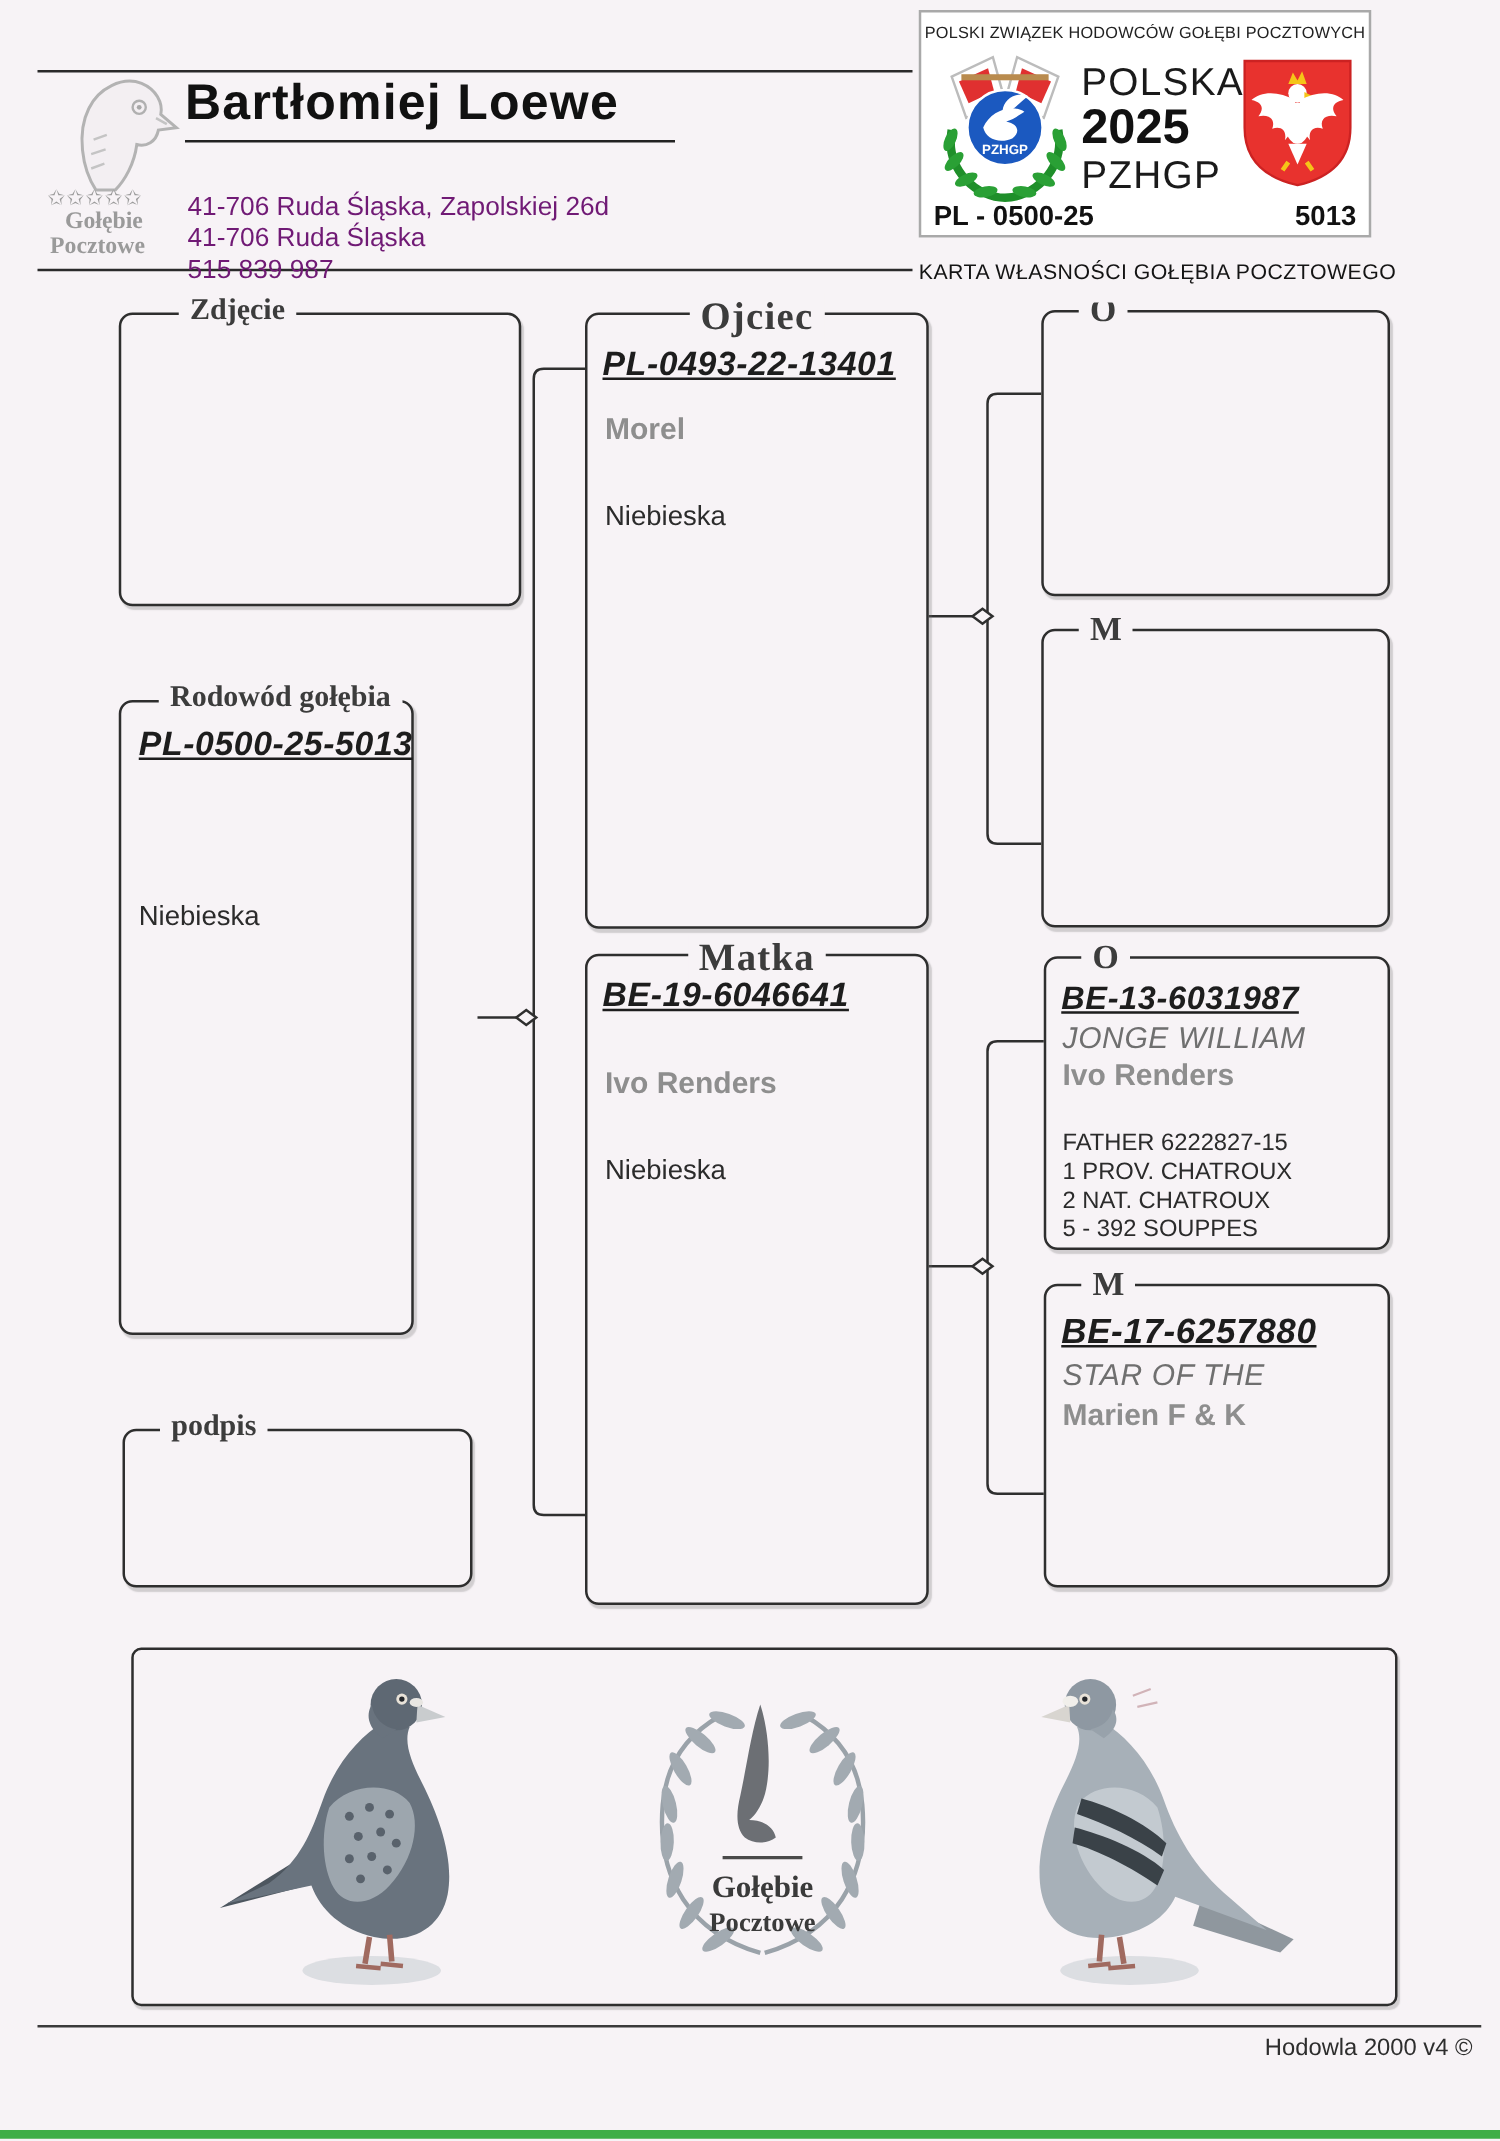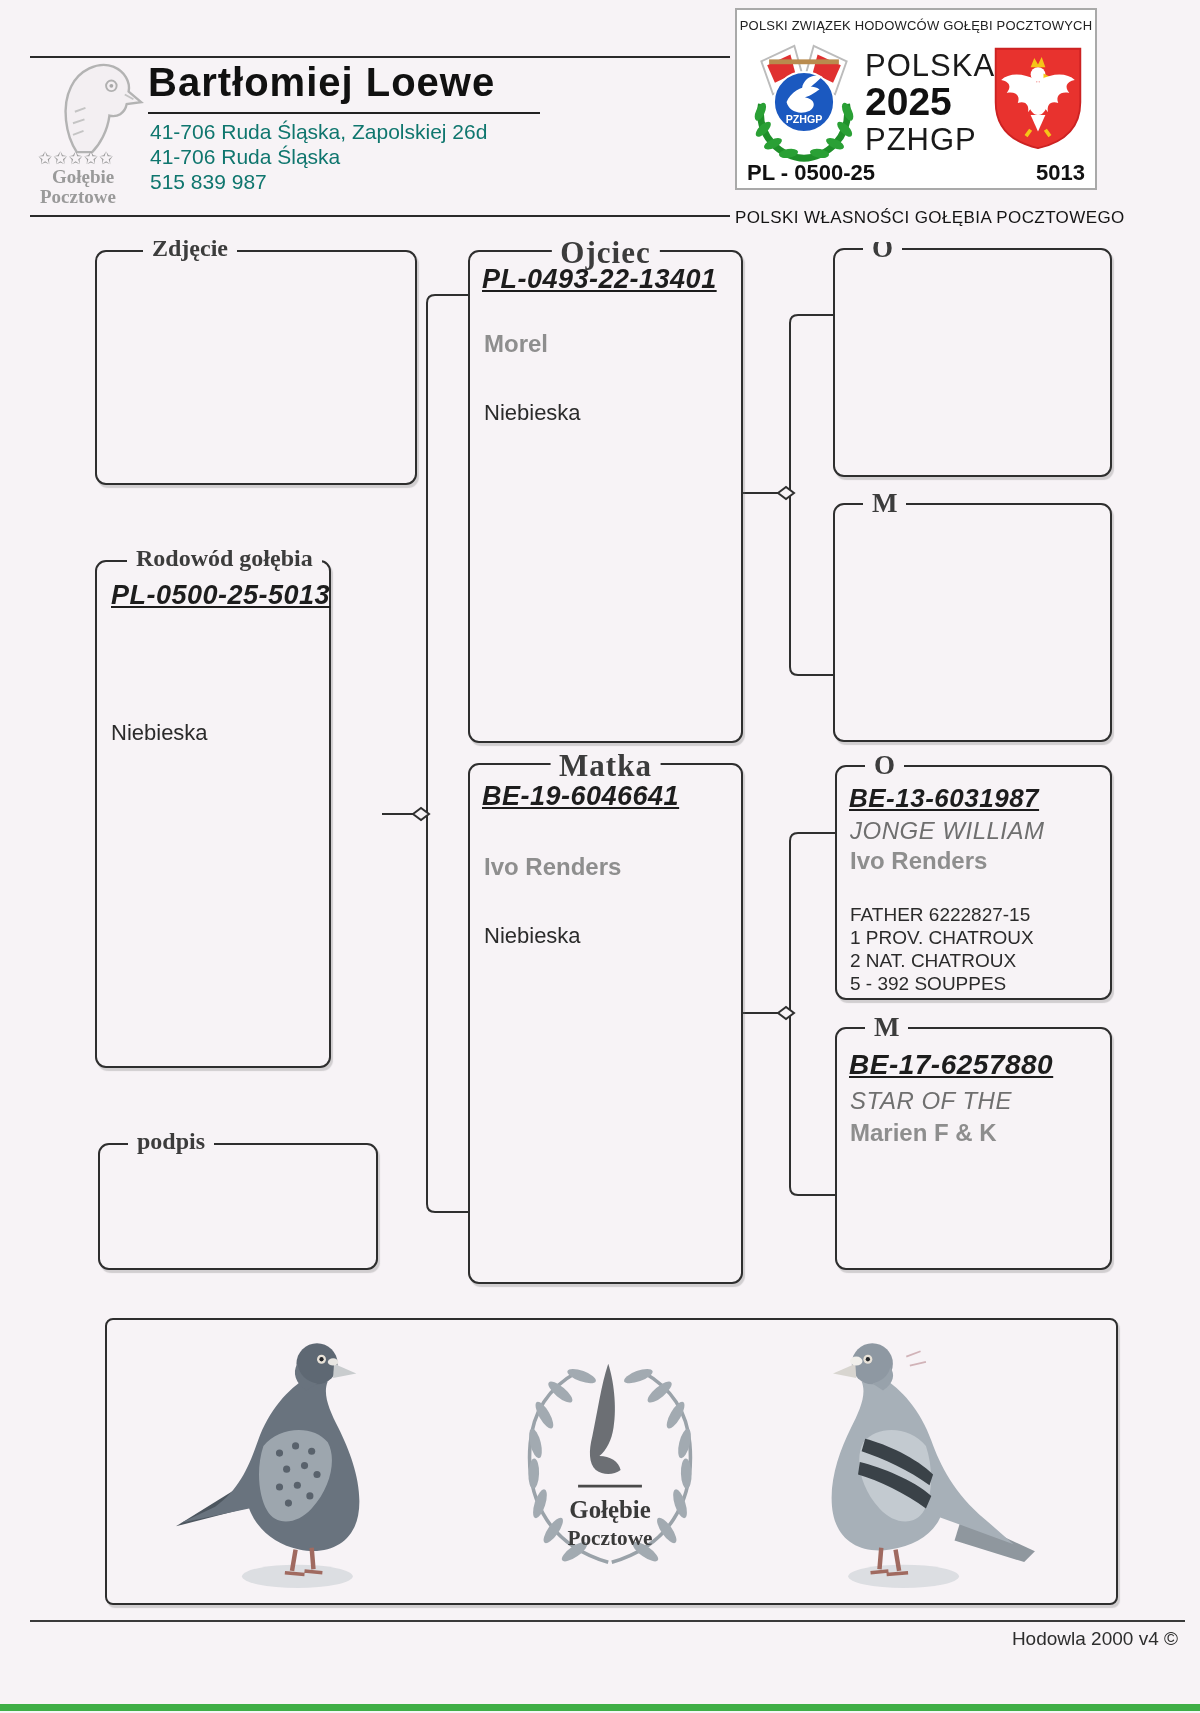--- a/index.html
+++ b/index.html
@@ -2,21 +2,21 @@
 <html><head>
 <meta charset="utf-8">
 <style>
   html,body{margin:0;padding:0;}
   body{width:1200px;height:1713px;background:#f7f3f6;font-family:"Liberation Sans",sans-serif;color:#1c1c1c;position:relative;overflow:hidden;}
   .abs{position:absolute;}
   
   .hrule{position:absolute;height:2px;background:#2a2a2a;}
   .breeder-name{position:absolute;left:148px;top:60px;font-size:40px;font-weight:700;letter-spacing:1px;color:#111;}
   .name-underline{position:absolute;left:148px;top:112px;width:392px;height:2px;background:#222;}
-  .addr{position:absolute;left:150px;font-size:21px;color:#0f766e;}
+  .addr{position:absolute;left:150px;font-size:21px;color:#701a75;margin-top:34px;}
   .logo-txt{position:absolute;font-family:"Liberation Serif",serif;font-weight:700;color:#9a9a9a;font-size:19px;}
   .logo-stars{position:absolute;left:38px;top:148px;font-size:17px;color:#9a9a9a;letter-spacing:1px;}
   
   .stamp{position:absolute;left:735px;top:8px;width:362px;height:182px;background:#ffffff;border:2px solid #a9a9a9;box-sizing:border-box;z-index:6;}
   .stamp-assoc{position:absolute;left:0;top:8px;width:100%;text-align:center;font-size:13px;color:#222;letter-spacing:.2px;}
   .stamp-country{position:absolute;left:128px;top:38px;font-size:31px;color:#1a1a1a;letter-spacing:1px;}
   .stamp-year{position:absolute;left:128px;top:70px;font-size:39px;font-weight:800;color:#111;}
   .stamp-org{position:absolute;left:128px;top:112px;font-size:31px;color:#1a1a1a;letter-spacing:1px;}
   .stamp-series{position:absolute;left:10px;top:150px;font-size:22px;font-weight:700;color:#111;}
   .stamp-number{position:absolute;right:10px;top:150px;font-size:22px;font-weight:700;color:#111;}
@@ -117,40 +117,40 @@
     <path d="M48,38 C34,30 18,30 10,38 C20,40 21,46 16,52 C26,50 31,55 28,63 C36,60 41,65 39,73 L48,62 Z" fill="#ffffff"></path>
     <path d="M52,38 C66,30 82,30 90,38 C80,40 79,46 84,52 C74,50 69,55 72,63 C64,60 59,65 61,73 L52,62 Z" fill="#ffffff"></path>
     <ellipse cx="50" cy="58" rx="11" ry="18" fill="#ffffff"></ellipse>
     <path d="M42,76 L50,94 L58,76 Z" fill="#ffffff"></path>
     <path d="M42,92 l-5,7 M58,92 l5,7" stroke="#f5c518" stroke-width="4"></path>
   </svg>
   <div class="stamp-series">PL - 0500-25</div>
   <div class="stamp-number">5013</div>
 </div>
 <div class="karta-strip">
-  <div class="karta-title">POLSKI  WŁASNOŚCI GOŁĘBIA POCZTOWEGO</div>
+  <div class="karta-title">KARTA  WŁASNOŚCI GOŁĘBIA POCZTOWEGO</div>
 </div>
 
 <div class="fbox" style="left:95px;top:250px;width:322px;height:235px;z-index:2;">
   <div class="blabel small" style="left:46px;">Zdjęcie</div>
 </div>
 
 <div class="fbox" style="left:95px;top:560px;width:236px;height:508px;z-index:2;">
   <div class="blabel small" style="left:30px;">Rodowód gołębia</div>
   <div class="ring abs" style="left:14px;top:18px;">PL-0500-25-5013</div>
   <div class="bcolor abs" style="left:14px;top:118px;">Niebieska</div>
 </div>
 
 <div class="fbox" style="left:98px;top:1143px;width:280px;height:127px;z-index:2;">
   <div class="blabel small" style="left:28px;">podpis</div>
 </div>
 
 <div class="fbox" style="left:468px;top:250px;width:275px;height:493px;z-index:2;">
   <div class="blabel big">Ojciec</div>
-  <div class="ring abs" style="left:12px;top:12px;">PL-0493-22-13401</div>
+  <div class="ring abs" style="left:12px;top:24px;">PL-0493-22-13401</div>
   <div class="gname abs" style="left:14px;top:78px;">Morel</div>
   <div class="bcolor abs" style="left:14px;top:108px;">Niebieska</div>
 </div>
 
 <div class="fbox" style="left:468px;top:763px;width:275px;height:521px;z-index:2;">
   <div class="blabel big">Matka</div>
   <div class="ring abs" style="left:12px;top:16px;">BE-19-6046641</div>
   <div class="gname abs" style="left:14px;top:88px;">Ivo Renders</div>
   <div class="bcolor abs" style="left:14px;top:118px;">Niebieska</div>
 </div>

